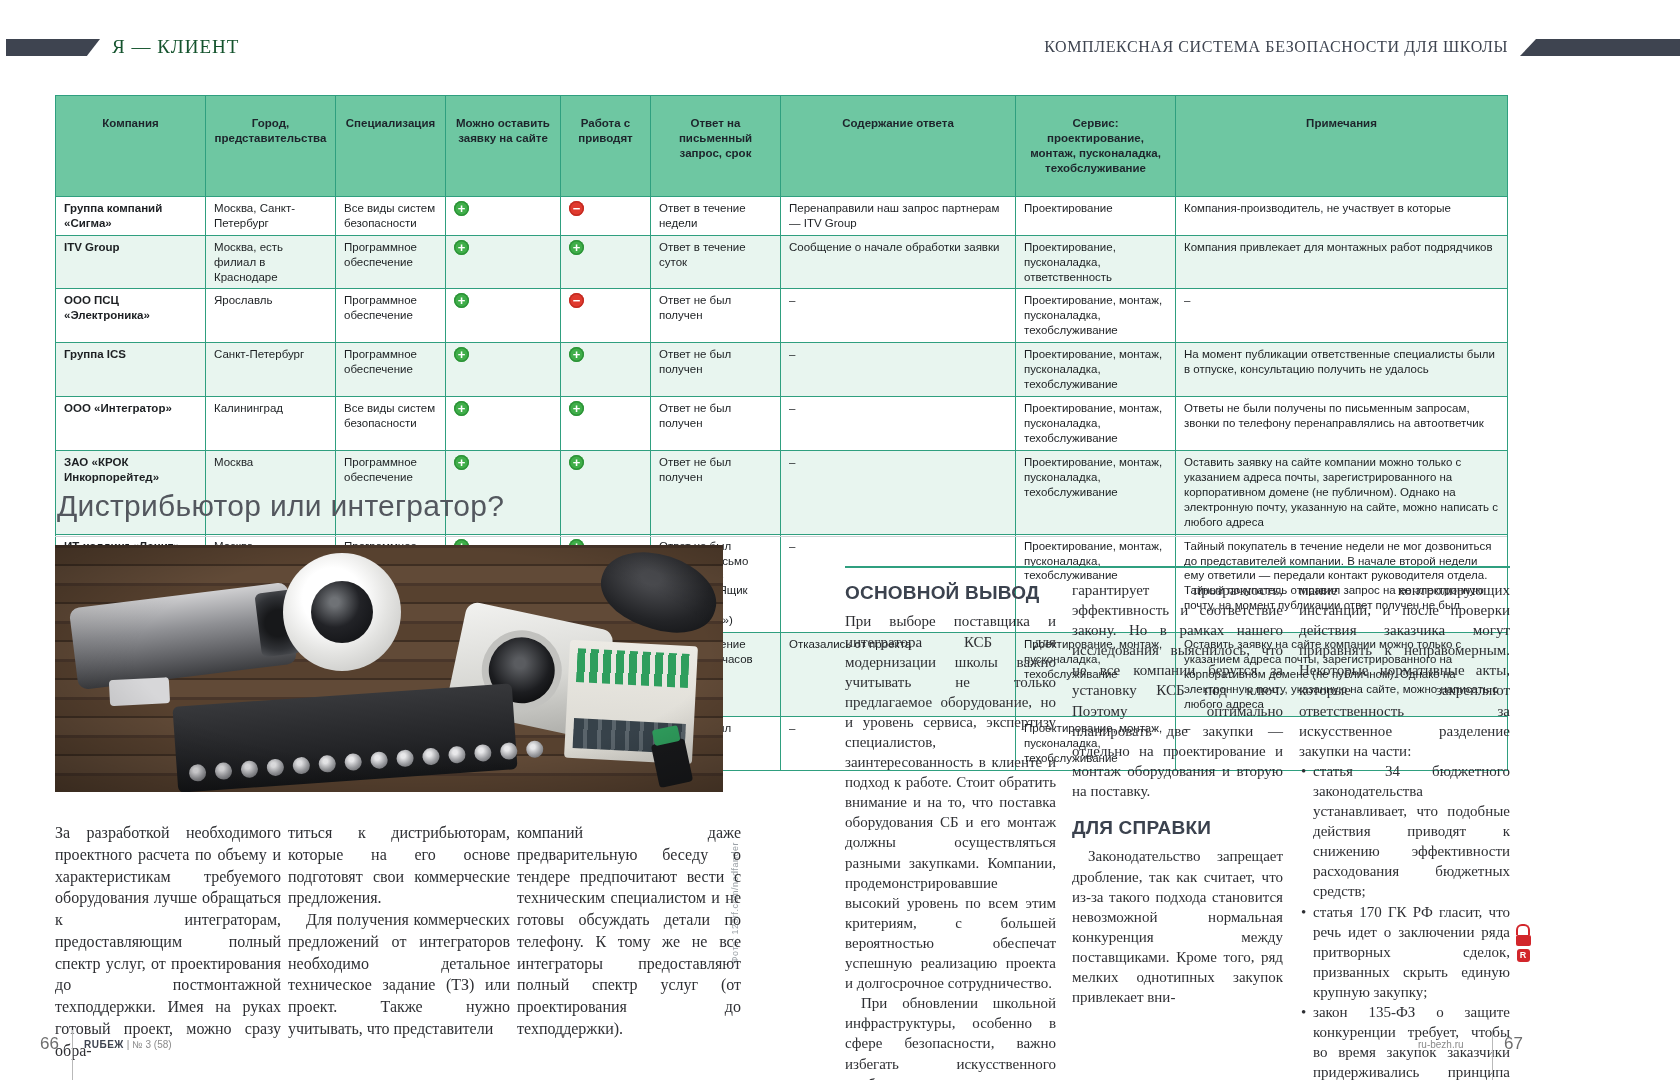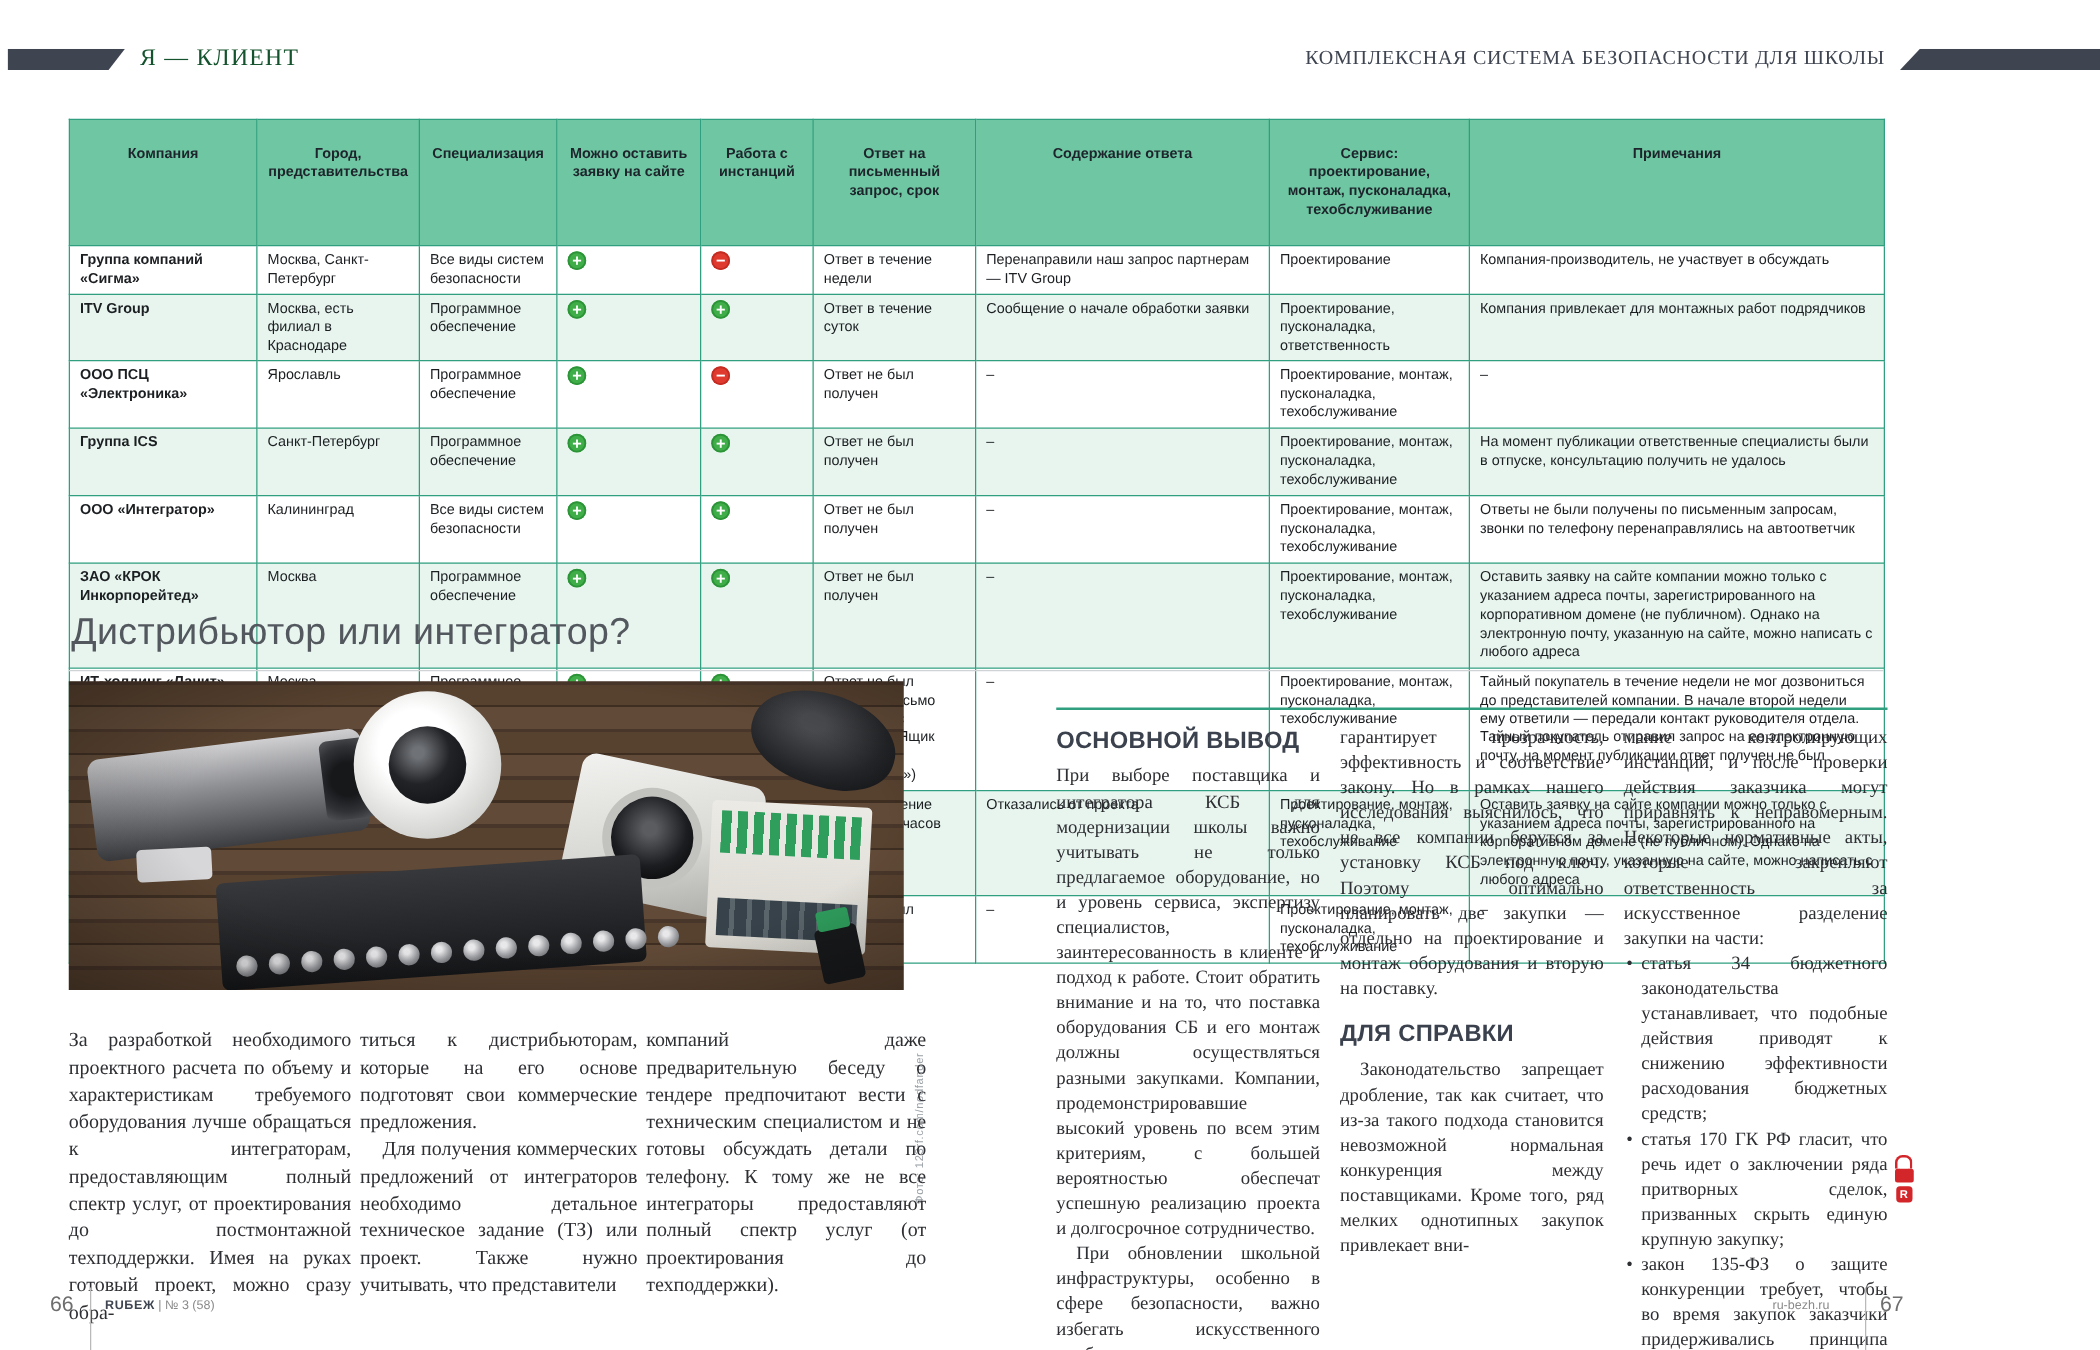--- a/index.html
+++ b/index.html
@@ -128,38 +128,38 @@
       <col style="width:235px">
         <col style="width:160px">
         <col style="width:332px">
     </colgroup>
     <thead>
       <tr>
         <th>Компания</th>
         <th>Город, представительства</th>
         <th>Специализация</th>
         <th>Можно оставить заявку на сайте</th>
-        <th>Работа с инстанций</th>
+        <th>Работа с приводят</th>
         <th>Ответ на письменный запрос, срок</th>
         <th>Содержание ответа</th>
         <th>Сервис: проектирование, монтаж, пусконаладка, техобслуживание</th>
         <th>Примечания</th>
       </tr>
     </thead>
     <tbody>
         <tr>
           <td class="c-bold">Группа компаний «Сигма»</td>
           <td>Москва, Санкт-Петербург</td>
           <td>Все виды систем безопасности</td>
           <td class="c-icon"><span class="dot plus">+</span></td>
           <td class="c-icon"><span class="dot minus">−</span></td>
           <td>Ответ в течение недели</td>
           <td>Перенаправили наш запрос партнерам — ITV Group</td>
           <td>Проектирование</td>
-          <td>Компания-производитель, не участвует в обсуждать</td>
+          <td>Компания-производитель, не участвует в которые</td>
         </tr>
         <tr>
           <td class="c-bold">ITV Group</td>
           <td>Москва, есть филиал в Краснодаре</td>
           <td>Программное обеспечение</td>
           <td class="c-icon"><span class="dot plus">+</span></td>
           <td class="c-icon"><span class="dot plus">+</span></td>
           <td>Ответ в течение суток</td>
           <td>Сообщение о начале обработки заявки</td>
           <td>Проектирование, пусконаладка, ответственность</td>

